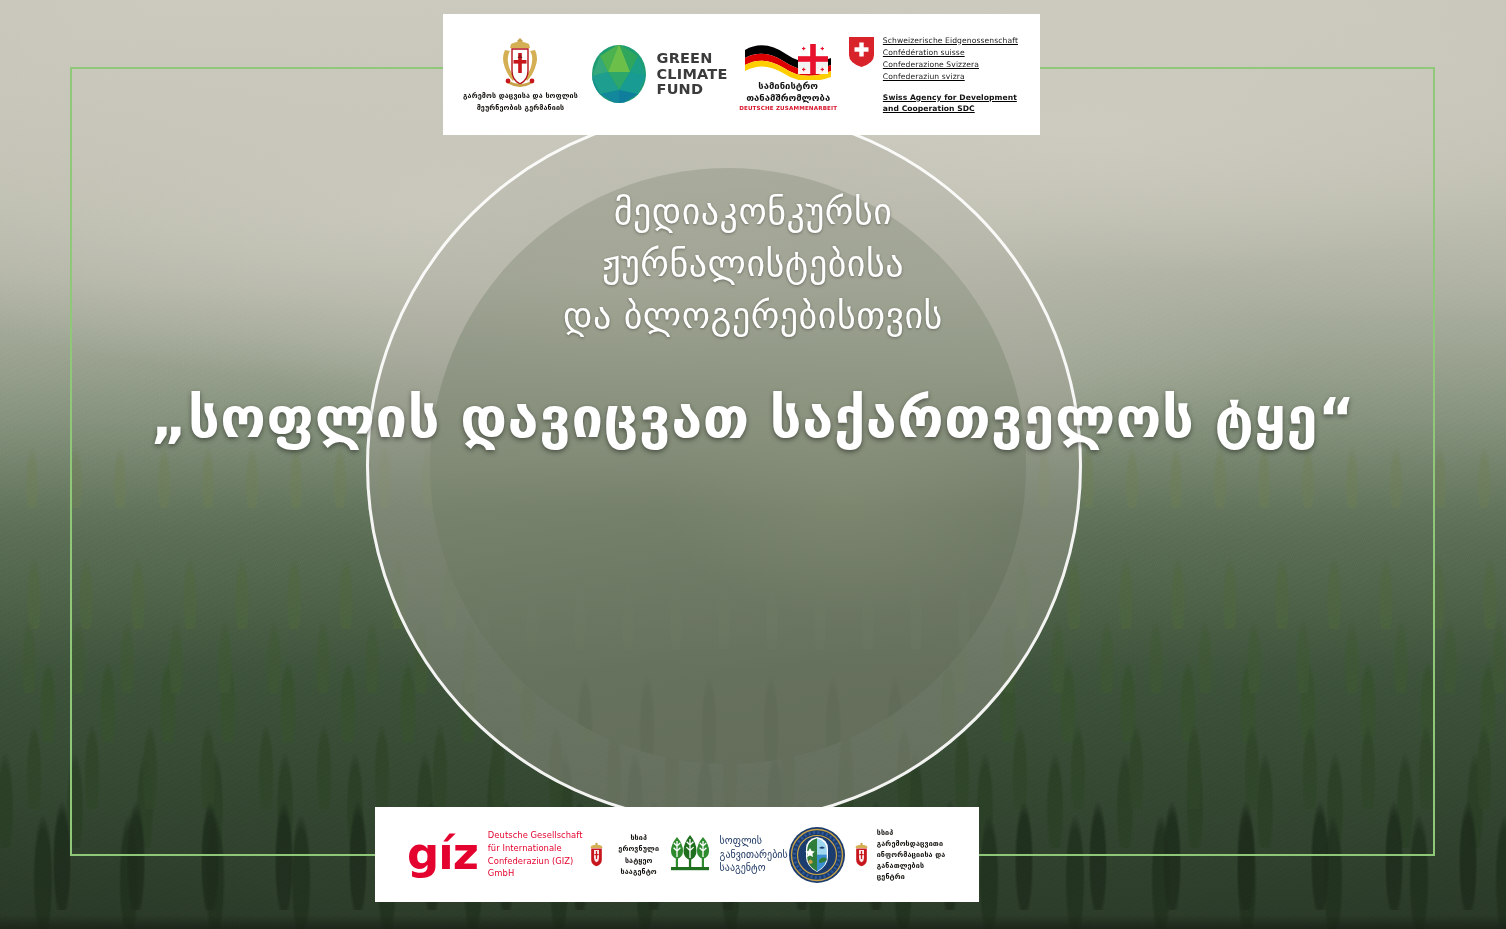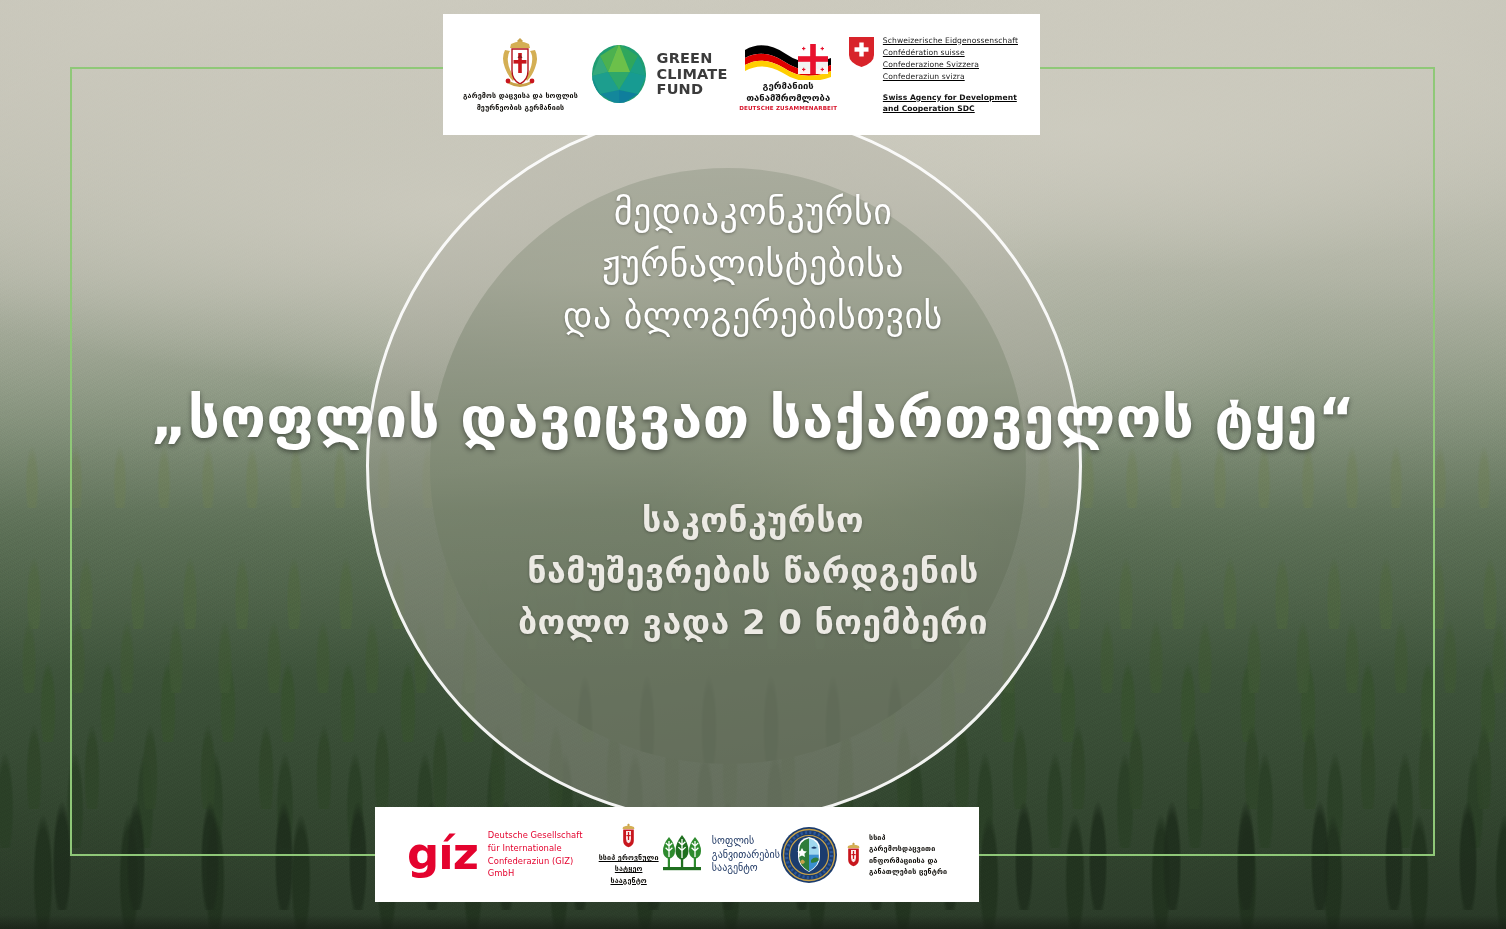--- a/index.html
+++ b/index.html
@@ -323,21 +323,21 @@
             <rect x="22.6" y="4" width="3.4" height="1.1"></rect>
               <rect x="23.75" y="2.85" width="1.1" height="3.4"></rect>
             <rect x="4" y="24.9" width="3.4" height="1.1"></rect>
               <rect x="5.15" y="23.75" width="1.1" height="3.4"></rect>
             <rect x="22.6" y="24.9" width="3.4" height="1.1"></rect>
               <rect x="23.75" y="23.75" width="1.1" height="3.4"></rect>
           </g>
         </g>
       </svg>
       <div class="ggc-geo">
-        <div>გერმანიის</div>
+        <div>სამინისტრო</div>
         <div>თანამშრომლობა</div>
       </div>
       <div class="ggc-sub">DEUTSCHE ZUSAMMENARBEIT</div>
     </div>
 
     <div class="swiss">
       <svg class="swiss-shield" viewBox="0 0 25 30">
         <path d="M0 0 H25 V18 Q25 26 12.5 30 Q0 26 0 18 Z" fill="#d8232a"></path>
         <rect x="10.3" y="5.5" width="4.4" height="14" fill="#fff"></rect>
         <rect x="5.5" y="10.3" width="14" height="4.4" fill="#fff"></rect>
@@ -358,39 +358,34 @@
 
   </div>
 
   <div class="copy">
     <div class="kicker">
       <div>მედიაკონკურსი</div>
       <div>ჟურნალისტებისა</div>
       <div>და ბლოგერებისთვის</div>
     </div>
     <div class="headline">„სოფლის დავიცვათ საქართველოს ტყე“</div>
-    <div class="deadline">
-      <div>საკონკურსო</div>
-      <div>ნამუშევრების წარდგენის</div>
-      <div>ბოლო  ვადა 2 0 ნოემბერი</div>
-    </div>
   </div>
 
   <div class="logobar logobar-bottom">
 
     <div class="logo-cell" style="gap:10px;">
       <div class="giz-word">gíz</div>
       <div class="giz-text">
         <div>Deutsche Gesellschaft</div>
         <div>für Internationale</div>
         <div>Confederaziun (GIZ) GmbH</div>
       </div>
     </div>
 
-    <div class="logo-cell" style="flex-direction:column; gap:4px;text-decoration:underline;">
+    <div class="logo-cell" style="gap:4px;">
       <svg class="coa-sm" viewBox="0 0 17 25">
         <path d="M8.5 0.5 L10 2 L8.5 3.5 L7 2 Z" fill="#c8a24a"></path>
         <path d="M3 4 Q8.5 1.5 14 4 L14.4 6 L2.6 6 Z" fill="#d4af54"></path>
         <rect x="3.2" y="6.5" width="10.6" height="11.5" fill="#c8161d"></rect>
         <path d="M3.2 18 h10.6 q0 4.5 -5.3 6.3 Q3.2 22.5 3.2 18 Z" fill="#c8161d"></path>
         <path d="M6 8 h5 v8 q0 3 -2.5 4.2 Q6 19 6 16 Z" fill="#ffffff" opacity=".9"></path>
         <rect x="7.9" y="9" width="1.2" height="8" fill="#c8161d"></rect>
         <rect x="6.4" y="12" width="4.2" height="1.2" fill="#c8161d"></rect>
       </svg>
       <div class="logo-cap">

